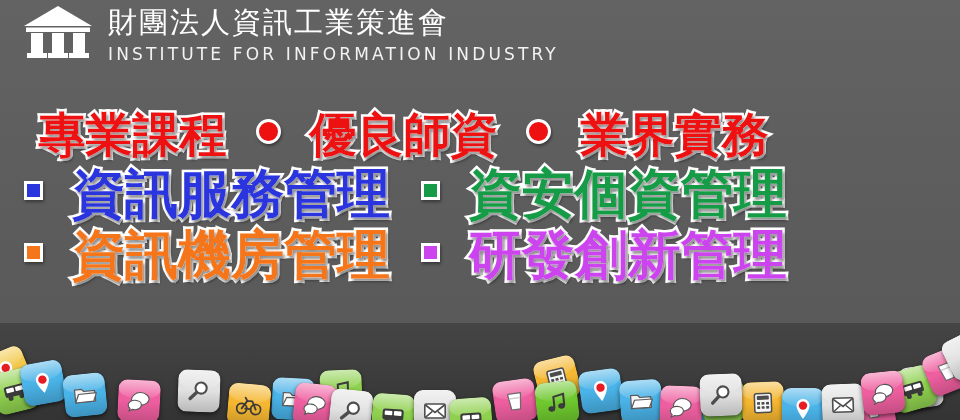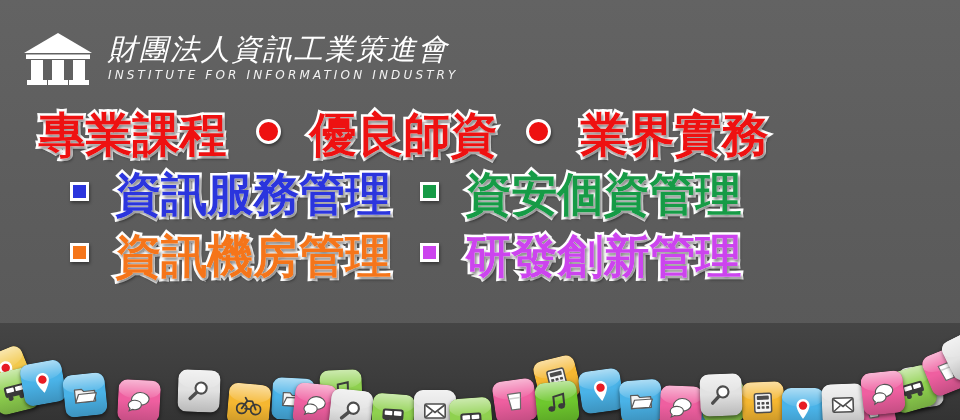--- a/index.html
+++ b/index.html
@@ -33,24 +33,23 @@
     width: 960px;
     height: 1px;
     background: #6b6b6b;
     opacity: .55;
   }
 
   
   #logo-block {
     position: absolute;
     left: 22px;
-    top: 31px;
+    top: 4px;
     display: flex;
     align-items: flex-start;
-    font-style: italic;
   }
   #logo-mark {
     width: 72px;
     height: 58px;
     margin-right: 14px;
     flex: none;
   }
   #logo-text {
     display: flex;
     flex-direction: column;
@@ -60,25 +59,25 @@
   #logo-cn {
     color: #ffffff;
     font-size: 29px;
     line-height: 33px;
     letter-spacing: 2px;
     font-weight: 500;
     white-space: nowrap;
   }
   #logo-en {
     color: #f2f2f2;
-    font-size: 12px;
+    font-size: 17px;
     line-height: 17px;
     letter-spacing: 3.15px;
     white-space: nowrap;
-    margin-top: 1px;
+    margin-top: 7px;
     text-align: center;
   }
 
   
   #headline-stack {
     position: absolute;
     left: 0;
     top: 104px;
     width: 807px;
     text-align: center;
@@ -95,21 +94,21 @@
   .outline {
     font-weight: 700;
     -webkit-text-stroke: 5px #ffffff;
     paint-order: stroke fill;
     text-shadow:
       0 0 0 #ffffff,
       2px 3px 3px rgba(0,0,0,.45);
     letter-spacing: 0px;
   }
   #line1 { font-size: 47px; line-height: 54px; letter-spacing: 1px; }
-  #line2, #line3 { font-size: 46px; line-height: 58px; letter-spacing: 0px; }
+  #line2, #line3 { font-size: 53px; line-height: 58px; letter-spacing: 0px; }
 
   .dot-sep {
     display: inline-block;
     vertical-align: middle;
     width: 19px;
     height: 19px;
     border-radius: 50%;
     border: 3px solid #ffffff;
     margin: 0 13px 6px 13px;
     box-shadow: 1px 2px 3px rgba(0,0,0,.4);

